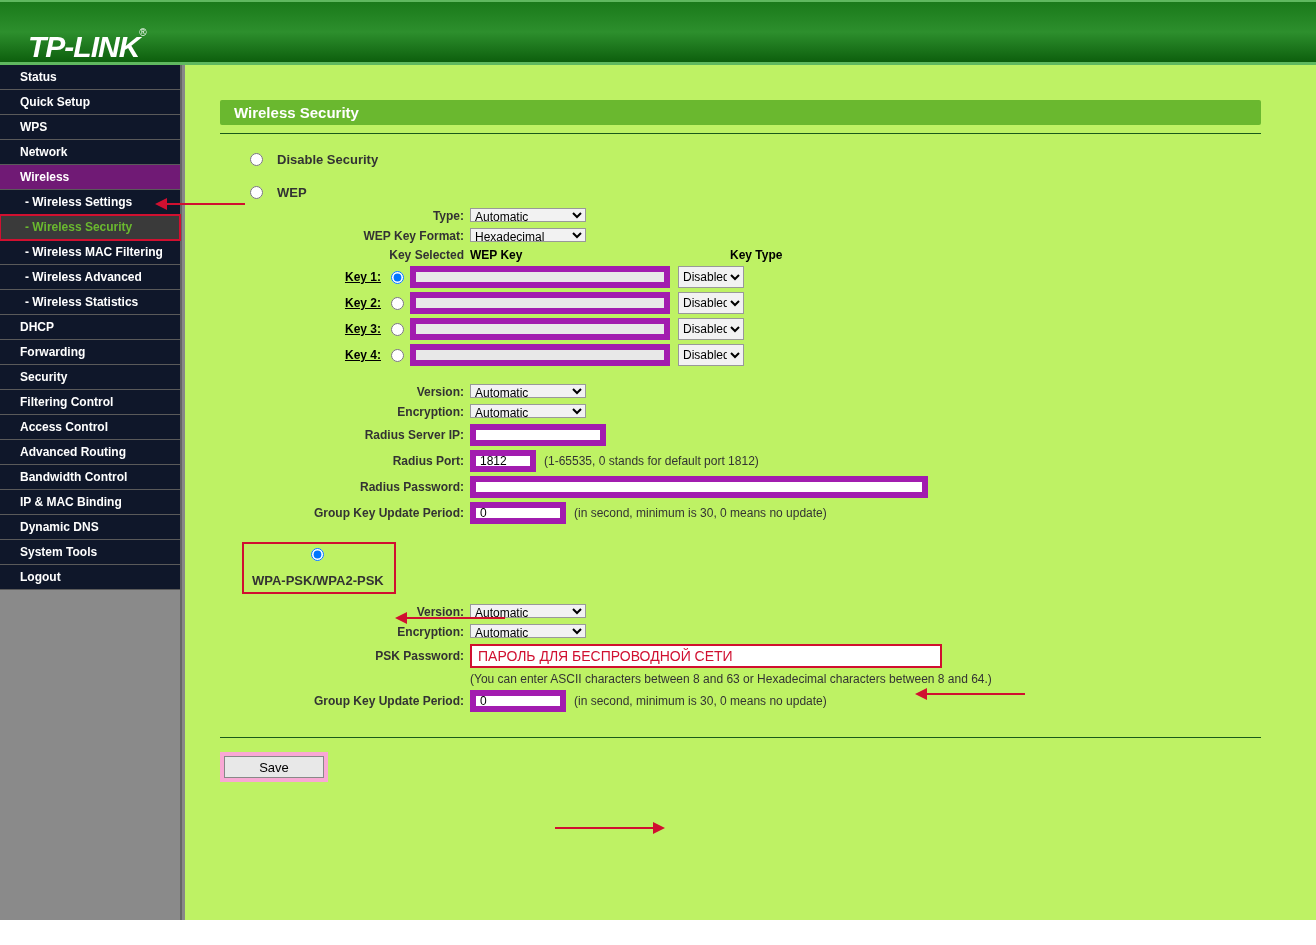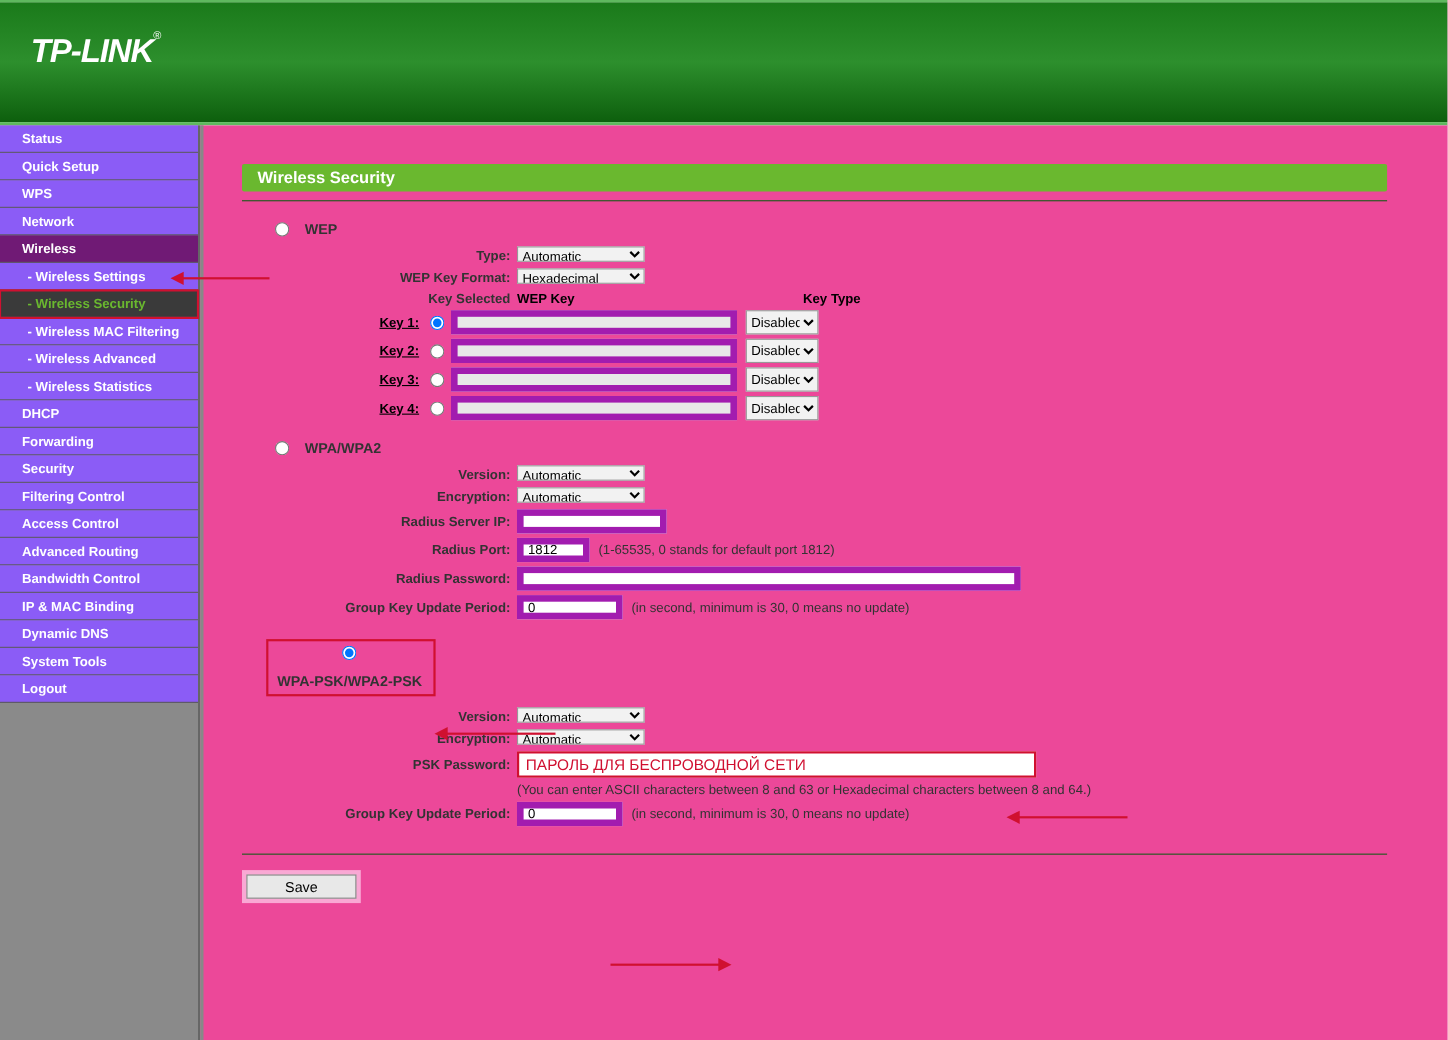--- a/index.html
+++ b/index.html
@@ -1,53 +1,53 @@
 <!DOCTYPE html>
 <html><head>
 <meta charset="utf-8">
 <style>
 * { box-sizing: border-box; margin: 0; padding: 0; }
 body { font-family: Arial, Helvetica, sans-serif; font-size: 12px; background: #fff; width: 1316px; }
 
 .header {
   background: linear-gradient(to bottom, #1a7a1a 0%, #2d8f2d 50%, #0d5f0d 100%);
-  height: 114px;
+  height: 65px;
   border-top: 2px solid #5fb85f;
   border-bottom: 3px solid #5fb85f;
   padding: 28px 0 0 28px;
 }
 .logo { color: #fff; font-size: 30px; font-weight: 900; font-style: italic; letter-spacing: -1px; }
 .logo sup { font-size: 10px; top: -1em; position: relative; font-style: normal; font-weight: normal; }
 
 .layout { display: flex; }
 .sidebar { width: 182px; background: #8a8a8a; border-right: 2px solid #666; min-height: 855px; }
 .sidebar .nav-item {
   display: block;
   padding: 4px 0 4px 20px;
   color: #fff;
   font-weight: bold;
   font-size: 12px;
-  background: #8b5cf6;
+  background: #0f172a;
   border-bottom: 1px solid #5a5a5a;
   cursor: pointer;
   text-decoration: none;
   line-height: 16px;
 }
 .sidebar .nav-item.sub { padding-left: 25px; font-size: 12px; }
 .sidebar .nav-item.active { background: #701a75; color: #fff; }
 .sidebar .nav-item.selected {
   background: #3a3a3a;
   color: #6ab82f;
   outline: 2px solid #d01030;
   outline-offset: -1px;
   position: relative;
   z-index: 2;
 }
 
-.content { flex: 1; padding: 35px 55px 40px 35px; background: #ec4899; border-left: 3px solid #888; position: relative; }
+.content { flex: 1; padding: 35px 55px 40px 35px; background: #bef264; border-left: 3px solid #888; position: relative; }
 .page-title-bar {
   background: #6ab82f;
   color: #fff;
   font-weight: bold;
   font-size: 15px;
   padding: 4px 14px;
   border-radius: 2px;
   margin-bottom: 8px;
 }
 .hr { border: 0; border-top: 1px solid #1a5a1a; margin-bottom: 18px; }
@@ -173,20 +173,26 @@
     
     <div class="arrow-left" style="left:-20px; top:138px; width:80px;"></div>
     <div class="arrow-left" style="left:220px; top:552px; width:100px;"></div>
     <div class="arrow-left" style="left:740px; top:628px; width:100px;"></div>
     <div class="arrow-right" style="left:370px; top:762px; width:100px;"></div>
 
     <div class="page-title-bar">Wireless Security</div>
     <hr class="hr">
 
     
+    <div class="section">
+      <div class="radio-row">
+        <input type="radio" name="secmode" style="">
+        <span class="radio-label">Disable Security</span>
+      </div>
+    </div>
 
     
     <div class="section">
       <div class="radio-row">
         <input type="radio" name="secmode" style="">
         <span class="radio-label">WEP</span>
       </div>
 
       <div class="form-row">
         <div class="form-label">Type:</div>
@@ -236,24 +242,20 @@
             <span>Key 4:</span>
             <input type="radio" name="wepkey" style="">
           </div>
         <div style="width:268px;"><input class="txt txt-lg txt-ro" value="" style=""></div>
         <div><select class="sel-sm"><option>Disabled</option></select></div>
       </div>
     </div>
 
     
     <div class="section">
-      <div class="radio-row">
-        <input type="radio" name="secmode" style="">
-        <span class="radio-label">WPA/WPA2</span>
-      </div>
       <div class="form-row">
         <div class="form-label">Version:</div>
         <div class="form-control"><select class="sel"><option>Automatic</option></select></div>
       </div>
       <div class="form-row">
         <div class="form-label">Encryption:</div>
         <div class="form-control"><select class="sel"><option>Automatic</option></select></div>
       </div>
       <div class="form-row">
         <div class="form-label">Radius Server IP:</div>

